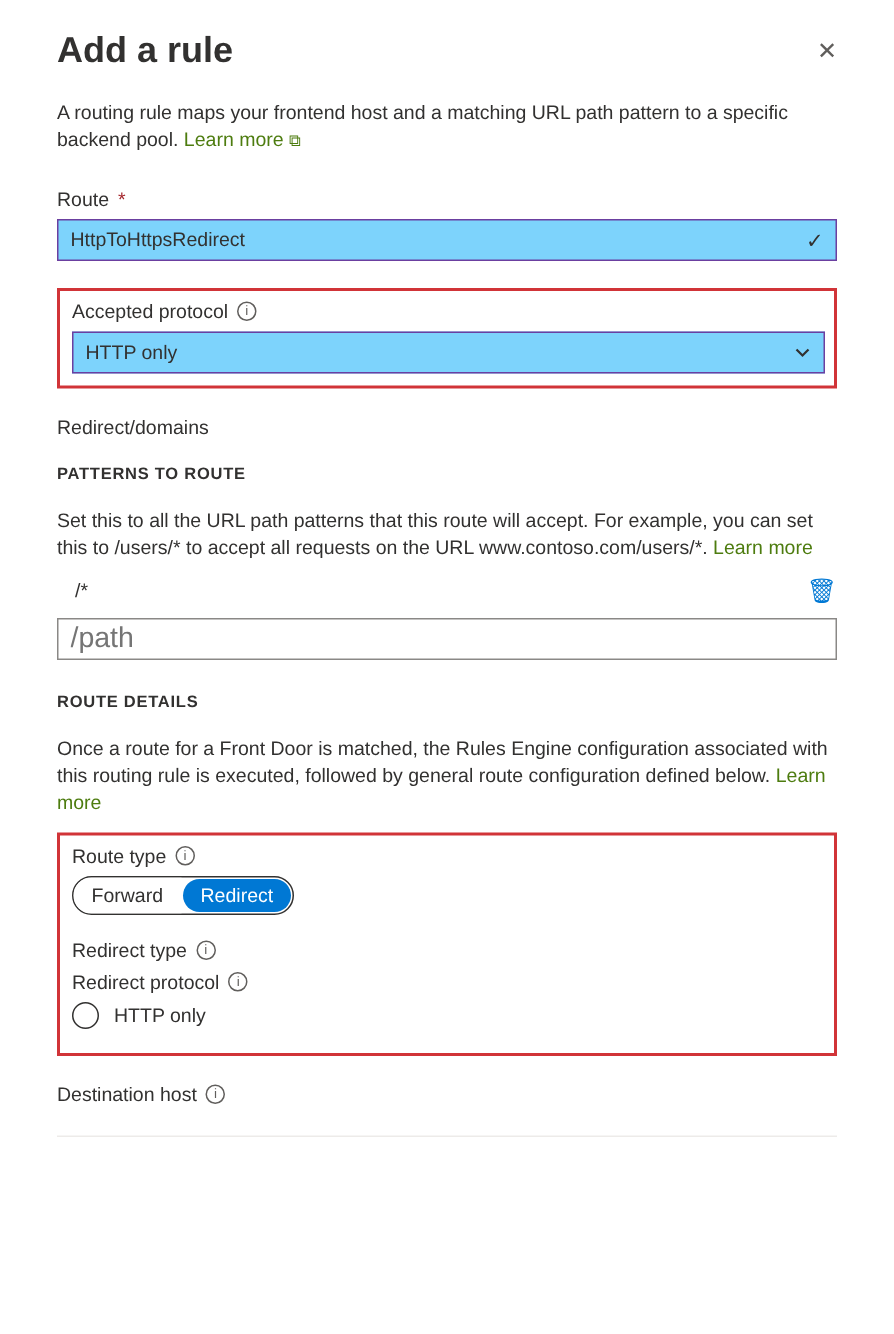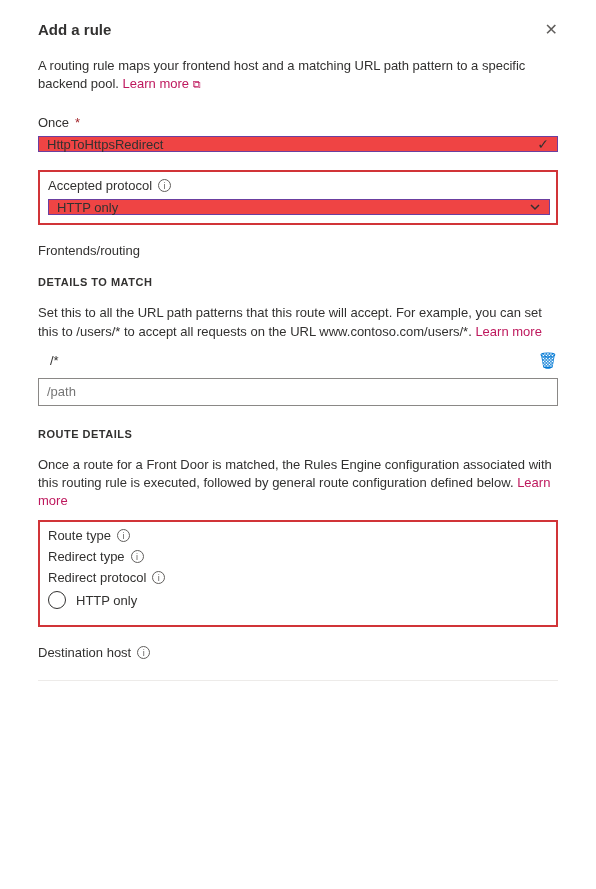--- a/index.html
+++ b/index.html
@@ -1,38 +1,38 @@
 <!DOCTYPE html>
 <html><head>
 <meta charset="utf-8">
 <style>
 * { box-sizing: border-box; margin: 0; padding: 0; }
 body { font-family: "Segoe UI", Arial, sans-serif; font-size: 13px; color: #323130; background: #fff; width: 596px; padding: 20px 38px; }
 .header { display: flex; justify-content: space-between; align-items: center; margin-bottom: 18px; }
-.title { font-size: 15px; font-weight: 600; }
+.title { font-size: 24px; font-weight: 600; }
 .close-x { font-size: 16px; cursor: pointer; color: #605e5c; }
 .intro { font-size: 13px; color: #323130; margin-bottom: 22px; line-height: 1.4; }
-.link { color: #be185d; text-decoration: none; cursor: pointer; }
+.link { color: #4d7c0f; text-decoration: none; cursor: pointer; }
 .ext-icon { font-size: 11px; }
 .field-label { font-size: 13px; margin-bottom: 6px; display: flex; align-items: center; gap: 6px; }
 .req { color: #a4262c; }
 .info-icon { display: inline-flex; align-items: center; justify-content: center; width: 13px; height: 13px; border: 1px solid #605e5c; border-radius: 50%; font-size: 9px; color: #605e5c; cursor: pointer; }
-.text-input, .select-input { width: 100%; height: 16px; padding: 0 8px; border: 1px solid #8a8886; font-size: 13px; background: #ef4444; }
+.text-input, .select-input { width: 100%; height: 28px; padding: 0 8px; border: 1px solid #8a8886; font-size: 13px; background: #7dd3fc; }
 .text-input.purple, .select-input.purple { border-color: #6b3fa0; }
 .select-input { display: flex; align-items: center; justify-content: space-between; cursor: pointer; }
 .chev { width: 12px; height: 12px; }
 .check { font-size: 14px; }
 .field { margin-bottom: 18px; }
 .highlight-box { border: 2px solid #d13438; padding: 6px 6px 8px 8px; margin-bottom: 18px; }
 .section-heading { font-size: 11px; font-weight: 700; letter-spacing: 0.5px; margin-bottom: 16px; }
 .section-desc { font-size: 13px; line-height: 1.4; margin-bottom: 10px; }
 .pattern-row { display: flex; align-items: center; gap: 10px; margin-bottom: 8px; padding-left: 12px; }
 .pattern-text { flex: 1; font-size: 13px; }
 .trash { color: #0078d4; cursor: pointer; font-size: 16px; }
-.path-input { width: 100%; height: 28px; padding: 0 8px; border: 1px solid #8a8886; font-size: 13px; }
+.path-input { width: 100%; height: 28px; padding: 0 8px; border: 1px solid #8a8886; font-size: 19px; }
 .pill-group { display: inline-flex; border: 1px solid #323130; border-radius: 14px; overflow: hidden; height: 26px; }
 .pill { padding: 0 12px; display: flex; align-items: center; font-size: 13px; cursor: pointer; background: #fff; }
 .pill.active { background: #0078d4; color: #fff; border-radius: 12px; margin: 1px; }
 .radio-row { display: flex; align-items: center; gap: 10px; margin-bottom: 8px; cursor: pointer; }
 .radio { width: 18px; height: 18px; border: 1px solid #323130; border-radius: 50%; display: flex; align-items: center; justify-content: center; }
 .radio.selected::after { content: ""; width: 10px; height: 10px; background: #0078d4; border-radius: 50%; }
 .radio.selected { border-color: #0078d4; }
 .footer { border-top: 1px solid #edebe9; padding-top: 12px; margin-top: 20px; }
 svg.chevron-down { stroke: #323130; stroke-width: 1.5; fill: none; }
 </style>
@@ -45,21 +45,21 @@
   <div class="title">Add a rule</div>
   <div class="close-x">✕</div>
 </div>
 
 <p class="intro">
   <span>A routing rule maps your frontend host and a matching URL path pattern to a specific backend pool. </span><a class="link"><span>Learn more</span> <span class="ext-icon">⧉</span></a>
 </p>
 
 <div class="field">
   <div class="field-label">
-    <span>Once</span>
+    <span>Route</span>
       <span class="req">*</span>
   </div>
   <div class="select-input purple">
     <span>HttpToHttpsRedirect</span>
     <span class="check">✓</span>
   </div>
 </div>
 
 <div class="highlight-box">
   <div class="field-label">
@@ -68,42 +68,46 @@
   </div>
   <div class="select-input purple">
     <span>HTTP only</span>
     <svg class="chev chevron-down" viewBox="0 0 12 12">
         <path d="M2 4l4 4 4-4"></path>
       </svg>
   </div>
 </div>
 
 <div class="field">
-  <div class="field-label">Frontends/routing</div>
+  <div class="field-label">Redirect/domains</div>
 </div>
 
-<div class="section-heading">DETAILS TO MATCH</div>
+<div class="section-heading">PATTERNS TO ROUTE</div>
 <p class="section-desc">
   <span>Set this to all the URL path patterns that this route will accept. For example, you can set this to /users/* to accept all requests on the URL www.contoso.com/users/*. </span><a class="link">Learn more</a>
 </p>
 <div class="pattern-row">
   <span class="pattern-text">/*</span>
   <span class="trash">🗑</span>
 </div>
 <input class="path-input" placeholder="/path" style="">
 
 <div class="section-heading" style="margin-top:22px">ROUTE DETAILS</div>
 <p class="section-desc">
   <span>Once a route for a Front Door is matched, the Rules Engine configuration associated with this routing rule is executed, followed by general route configuration defined below. </span><a class="link">Learn more</a>
 </p>
 
 <div class="highlight-box">
   <div class="field-label">
     <span>Route type</span>
     <span class="info-icon">i</span>
+  </div>
+  <div class="pill-group" style="margin-bottom:16px">
+    <div class="pill">Forward</div>
+    <div class="pill active">Redirect</div>
   </div>
 
   <div class="field-label">
     <span>Redirect type</span>
     <span class="info-icon">i</span>
   </div>
 
   <div class="field-label">
     <span>Redirect protocol</span>
     <span class="info-icon">i</span>

